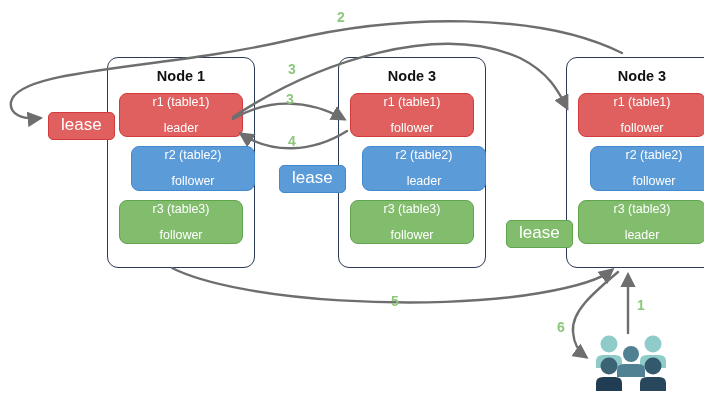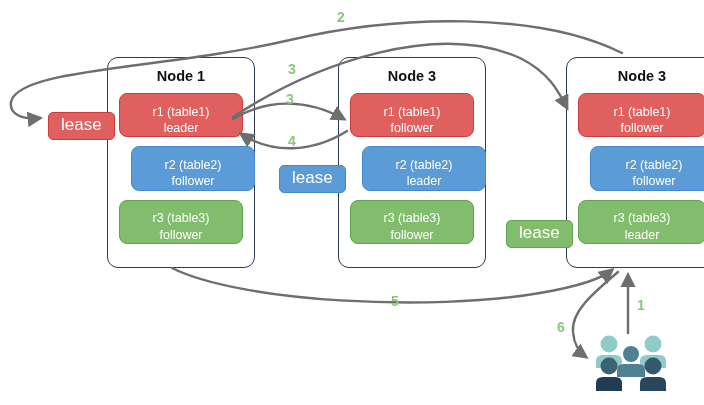--- a/index.html
+++ b/index.html
@@ -15,21 +15,21 @@
   }
   html,body{margin:0;padding:0;background:#fff;}
   .canvas{position:relative;width:704px;height:405px;background:#ffffff;
     font-family:"Liberation Sans",sans-serif;overflow:hidden;}
 
   .node{position:absolute;top:57px;width:148px;height:211px;background:#fff;
     border:1.5px solid var(--node-border,#2b3a55);border-radius:11px;box-sizing:border-box;
     z-index:1;display:flex;flex-direction:column;align-items:center;padding:9px 11px 11px;}
   .node-title{font-weight:700;font-size:14.5px;color:#111;margin:1px 0 9px;}
   .rep{width:100%;height:48px;border-radius:8px;color:#fff;font-size:12.5px;line-height:1.3;
-    display:flex;flex-direction:column;align-items:center;justify-content:flex-end;
+    display:flex;flex-direction:column;align-items:center;justify-content:space-between;
     margin-bottom:9px;box-sizing:border-box;border:1px solid transparent;text-align:center;}
   .rep:last-child{margin-bottom:12px;}
   .rep[data-color="red"]{background:var(--red-fill);border-color:var(--red-border);}
   .rep[data-color="blue"]{background:var(--blue-fill);border-color:var(--blue-border);margin-left:24px;}
   .rep[data-color="green"]{background:var(--green-fill);border-color:var(--green-border);}
 
   .lease{position:absolute;z-index:2;color:#fff;font-size:17px;padding:2px 12px 4px;
     border-radius:5px;border:1.5px solid transparent;}
   .lease[data-color="red"]{background:var(--red-fill);border-color:var(--red-border);}
   .lease[data-color="blue"]{background:var(--blue-fill);border-color:var(--blue-border);}

